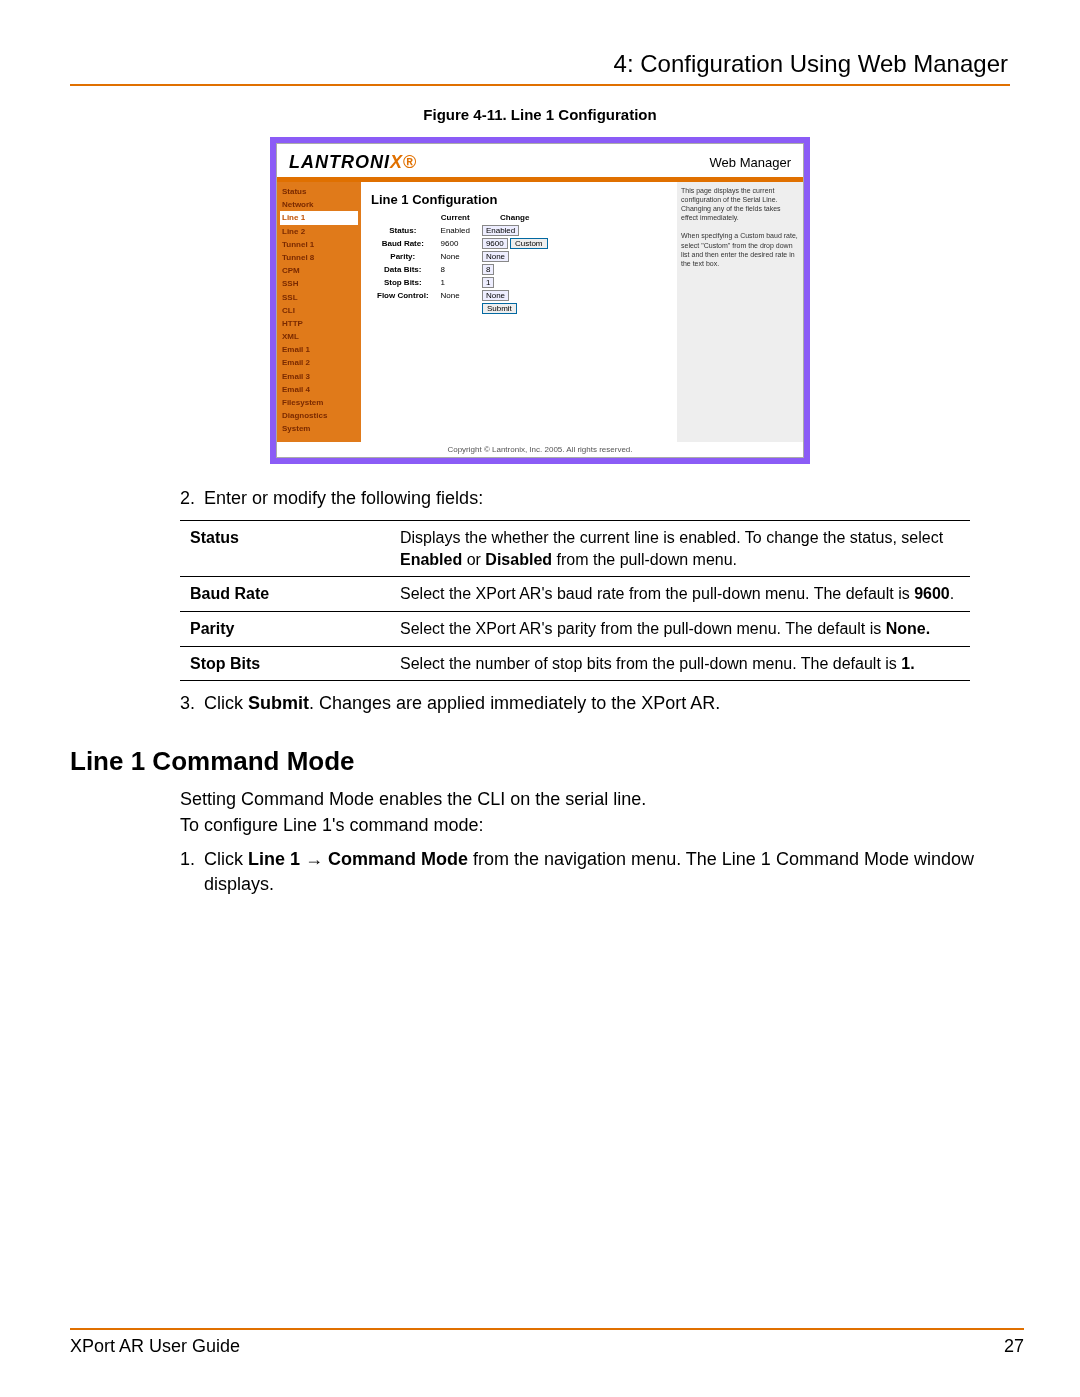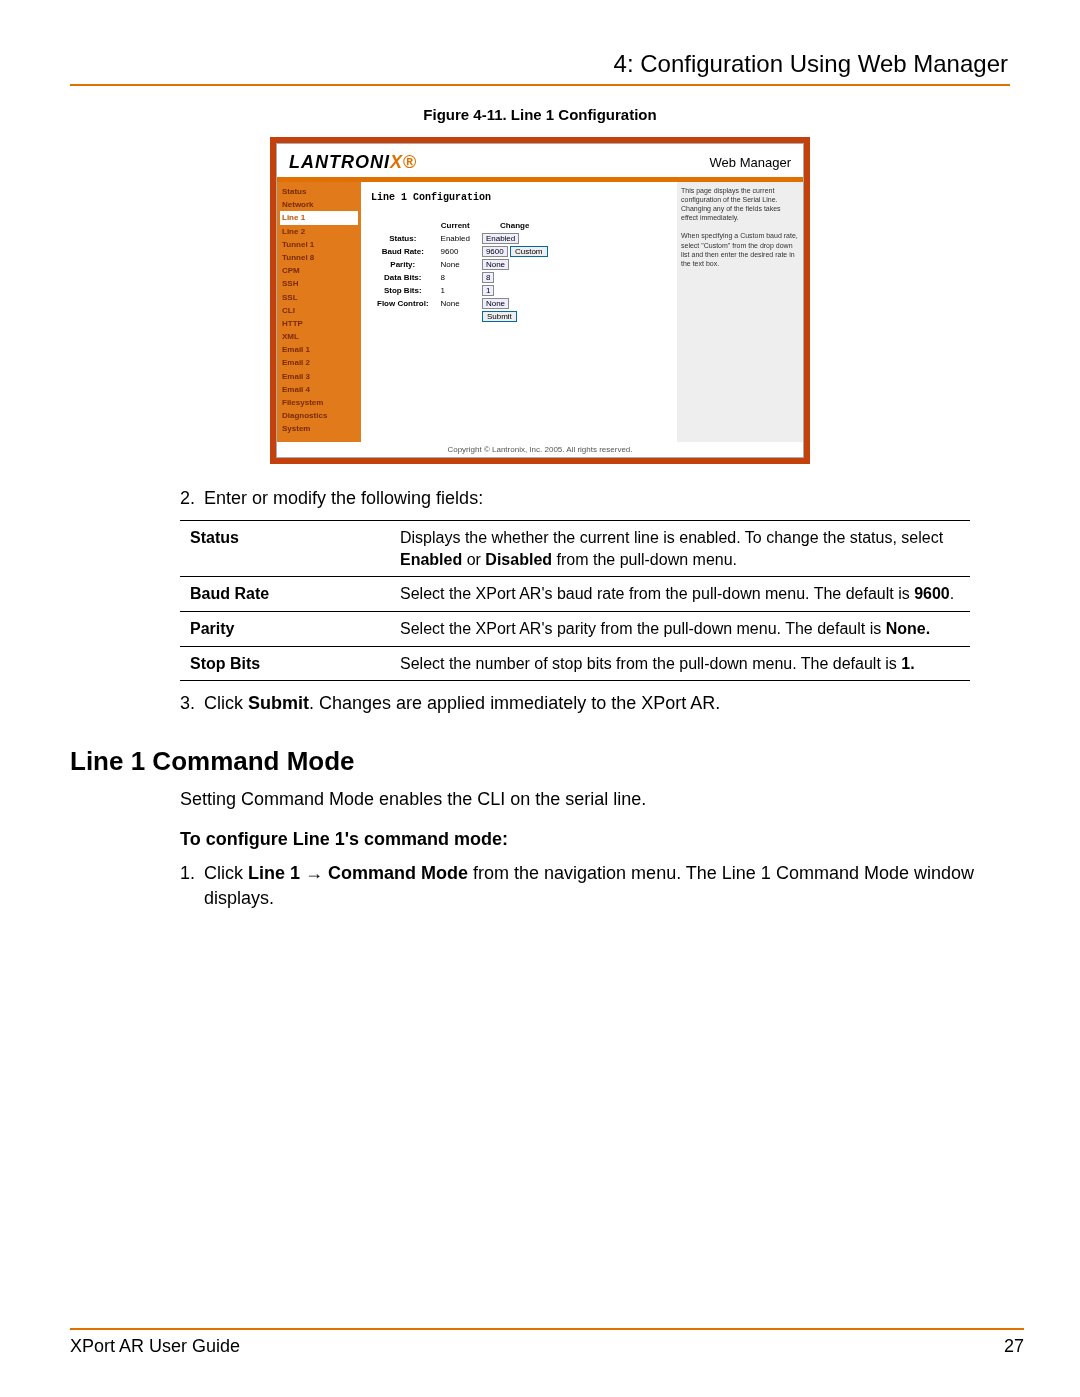--- a/index.html
+++ b/index.html
@@ -27,21 +27,21 @@
   .fig-caption {
     text-align:center;
     font-weight:bold;
     font-size:15px;
     margin-bottom:14px;
   }
   
   .shot-wrap {
     width:540px;
     margin:0 auto 22px auto;
-    background:#c2410c;
+    background:#8b5cf6;
     padding:6px;
     box-sizing:border-box;
   }
   .shot {
     background:#fff;
     border:1px solid #aaa;
   }
   .shot-top {
     padding:8px 12px 4px 12px;
     display:flex;
@@ -74,21 +74,21 @@
     line-height:1.4;
     padding:3px 3px;
   }
   .sidebar div {padding:1px 2px;}
   .sidebar .active{background:#fff;color:#c05000;}
   .main {
     flex:1;
     background:#fff;
     padding:6px 10px;
   }
-  .main h4 {margin:4px 0 16px 0;font-size:10px;font-family:Liberation Mono, monospace;}
+  .main h4 {margin:4px 0 4px 0;font-size:13px;}
   .mini-table {font-size:8px;border-collapse:collapse;}
   .mini-table td{padding:2px 6px;vertical-align:middle;}
   .mini-table .hcol{font-weight:bold;text-align:center;}
   .mini-select{border:1px solid #888;background:#eef;padding:0 3px;font-size:8px;}
   .mini-btn{border:1px solid #0369a1;background:#eee;padding:0 4px;font-size:8px;}
   .right-help{
     width:118px;
     background:#eee;
     font-size:7px;
     padding:4px;
@@ -115,21 +115,21 @@
     border-top:1px solid #000;
     border-bottom:1px solid #000;
     padding:6px 10px;
     vertical-align:top;
   }
   table.fields td.l{width:190px;font-weight:bold;}
   h2.section{
     font-size:26px;
     margin:28px 0 8px 0;
   }
-  .sub-bold{font-weight:bold;margin:16px 0 10px 0;}
+  .sub-bold{font-weight:normal;margin:2px 0 10px 0;}
   .footer{
     position:absolute;
     bottom:40px;
     left:70px;
     right:56px;
   }
   .footer-rule{border:none;border-top:2px solid #e07000;margin:0 0 6px 0;}
   .footer-row{display:flex;justify-content:space-between;font-size:18px;}
 </style>
 </head>

